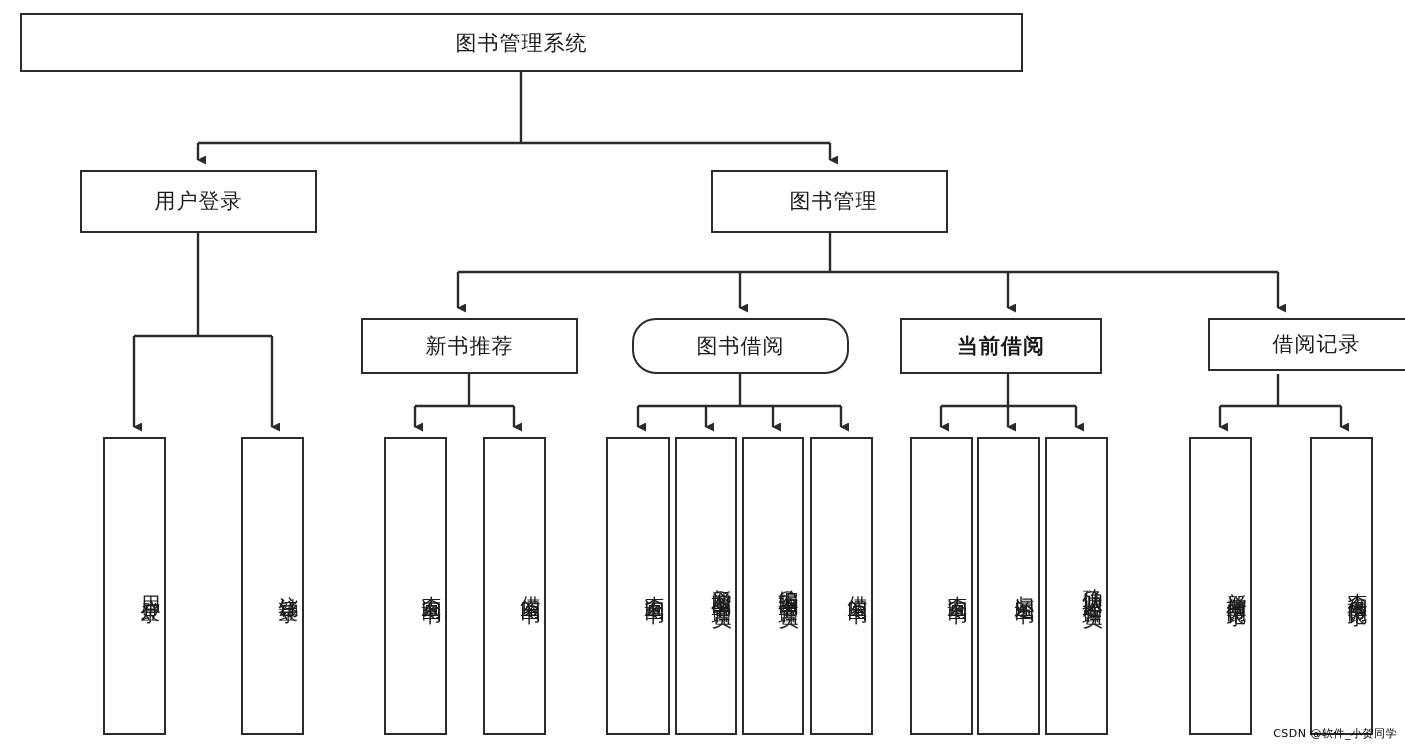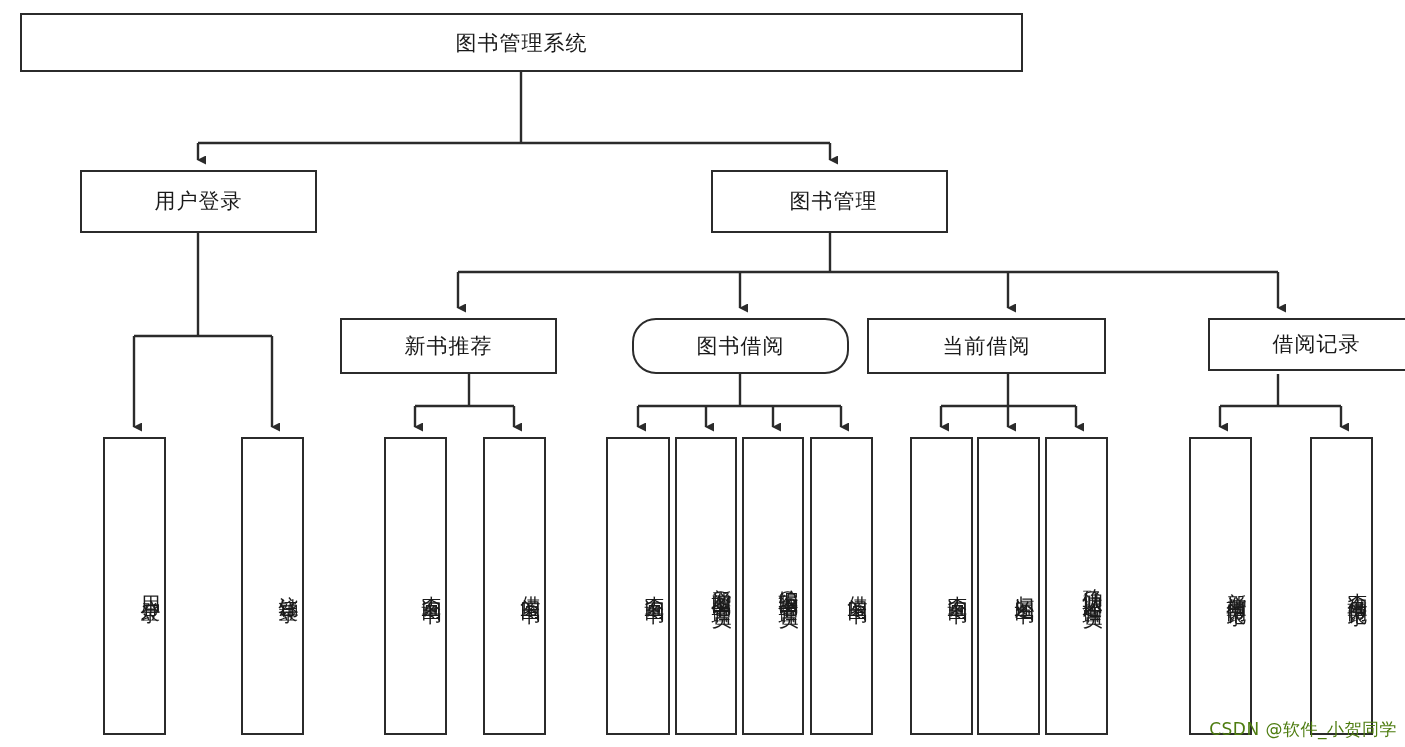--- a/index.html
+++ b/index.html
@@ -49,22 +49,22 @@
     line-height:1.32;
     letter-spacing:3px;
     padding:10px 0;
     align-items:flex-start;
     justify-content:center;
   }
   .watermark{
     position:absolute;
     right:8px;
     bottom:6px;
-    font-size:17px;
-    color:#4d7c0f;
+    font-size:11px;
+    color:#000000;
     letter-spacing:0.5px;
     white-space:nowrap;
   }
 </style>
 </head>
 <body>
 
 <div id="canvas">
 
   <svg id="wires" viewBox="0 0 1405 747" xmlns="http://www.w3.org/2000/svg">
@@ -115,23 +115,23 @@
       <path d="M1220,406 L1220,427" marker-end="url(#arrow)"></path>
       <path d="M1341,406 L1341,427" marker-end="url(#arrow)"></path>
     </g>
   </svg>
 
   <div class="node root" style="left:20px;top:13px;width:1003px;height:59px;">图书管理系统</div>
 
   <div class="node horiz" style="left:80px;top:170px;width:237px;height:63px;">用户登录</div>
   <div class="node horiz" style="left:711px;top:170px;width:237px;height:63px;padding-left:8px;">图书管理</div>
 
-  <div class="node horiz" style="left:340px;top:318px;width:217px;height:56px;">新书推荐</div>
+  <div class="node horiz" style="left:361px;top:318px;width:217px;height:56px;">新书推荐</div>
   <div class="node horiz" style="left:632px;top:318px;width:217px;height:56px;border-radius:24px;">图书借阅</div>
-  <div class="node horiz" style="left:867px;top:318px;width:239px;height:56px;">当前借阅</div>
+  <div class="node horiz" style="left:900px;top:318px;width:202px;height:56px;font-weight:bold;">当前借阅</div>
   <div class="node horiz" style="left:1208px;top:318px;width:217px;height:53px;">借阅记录</div>
 
   <div class="node vert" style="left:103px;top:437px;width:63px;height:298px;">用户登录</div>
   <div class="node vert" style="left:241px;top:437px;width:63px;height:298px;">注销登录</div>
 
   <div class="node vert" style="left:384px;top:437px;width:63px;height:298px;">查询图书</div>
   <div class="node vert" style="left:483px;top:437px;width:63px;height:298px;">借阅图书</div>
 
   <div class="node vert" style="left:606px;top:437px;width:64px;height:298px;">查询图书</div>
   <div class="node vert" style="left:675px;top:437px;width:62px;height:298px;">新增图书（管理员）</div>

